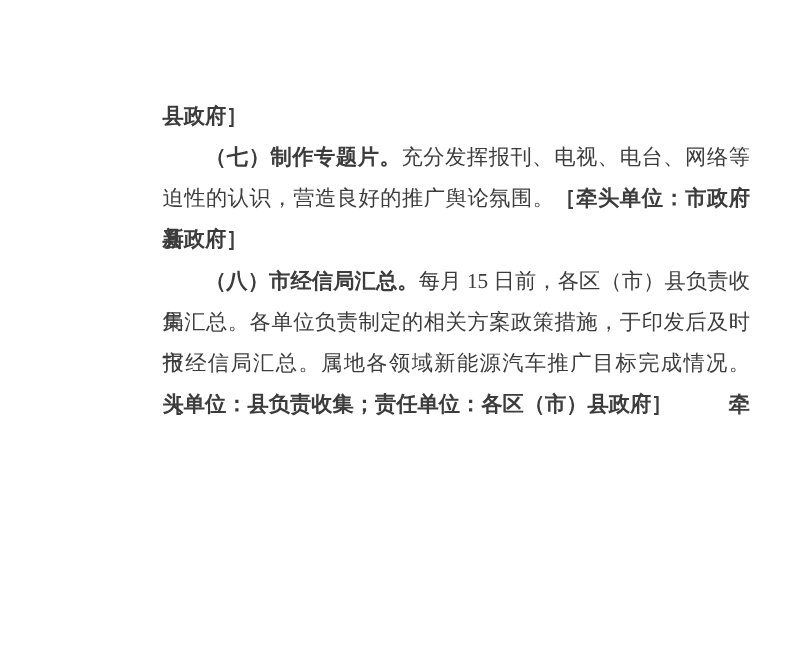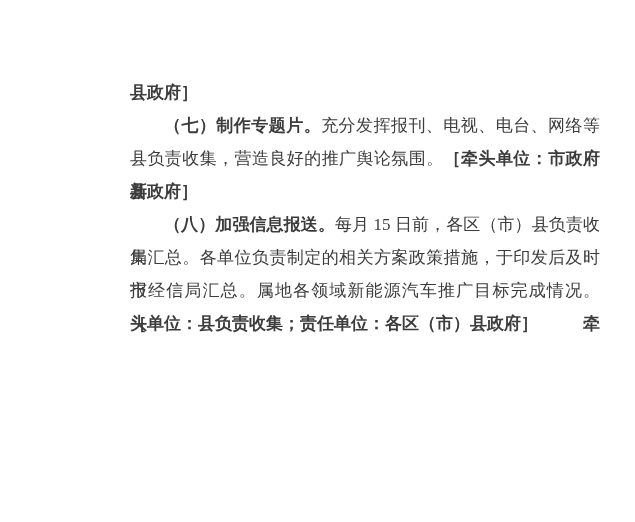--- a/index.html
+++ b/index.html
@@ -48,26 +48,26 @@
 <div class="page">
   <div class="text-block">
 
     <div class="line short"><span class="b">县政府］</span></div>
 
     <div class="line indent"><span class="b">（七）制作专题片。</span><span>充分发挥报刊、电视、电台、网络等</span></div>
 
 
 
 
-    <div class="line"><span>县负责收集，营造良好的推广舆论氛围。</span><span class="b">［牵头单位：市政府新</span></div>
+    <div class="line"><span>迫性的认识，营造良好的推广舆论氛围。</span><span class="b">［牵头单位：市政府新</span></div>
 
 
     <div class="line short"><span class="b">县政府］</span></div>
 
-    <div class="line indent"><span class="b">（八）加强信息报送。</span><span>每月 15 日前，各区（市）县负责收集</span></div>
+    <div class="line indent"><span class="b">（八）市经信局汇总。</span><span>每月 15 日前，各区（市）县负责收集</span></div>
 
 
     <div class="line"><span>局汇总。各单位负责制定的相关方案政策措施，于印发后及时报</span></div>
 
     <div class="line"><span>市经信局汇总。属地各领域新能源汽车推广目标完成情况。</span><span class="b">［牵</span></div>
 
     <div class="line short"><span class="b">头单位：县负责收集；责任单位：各区（市）县政府］</span></div>
 
   </div>
 </div>

